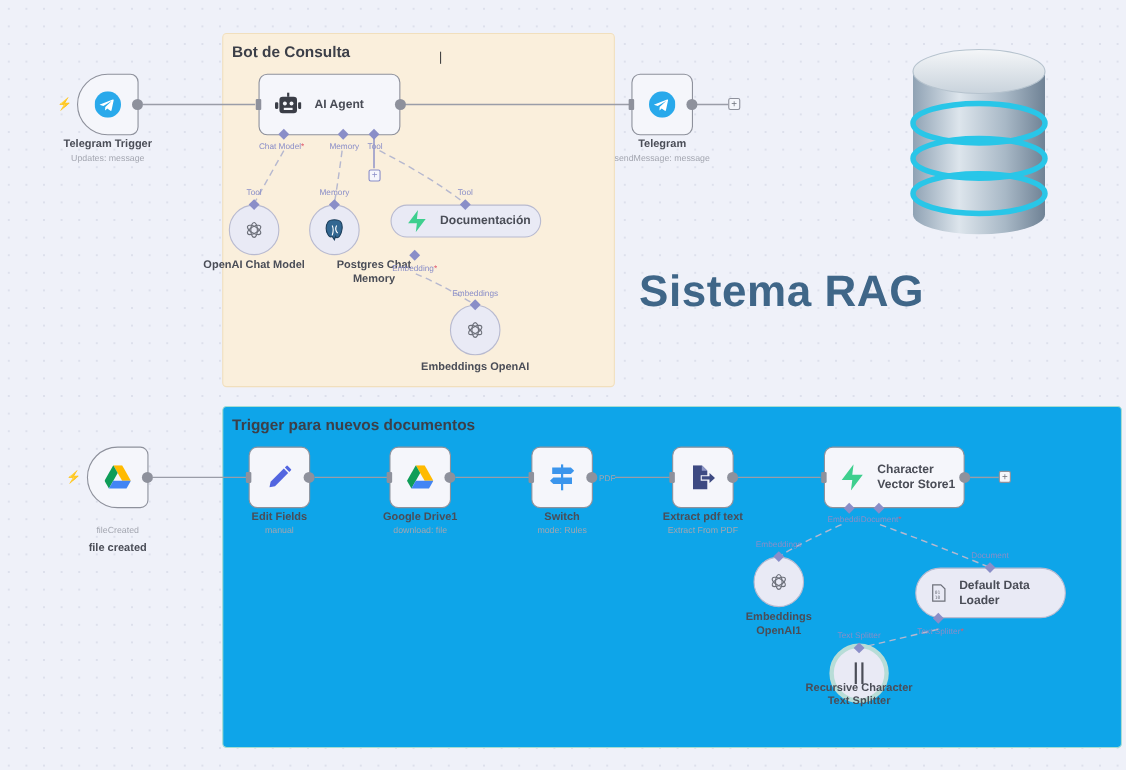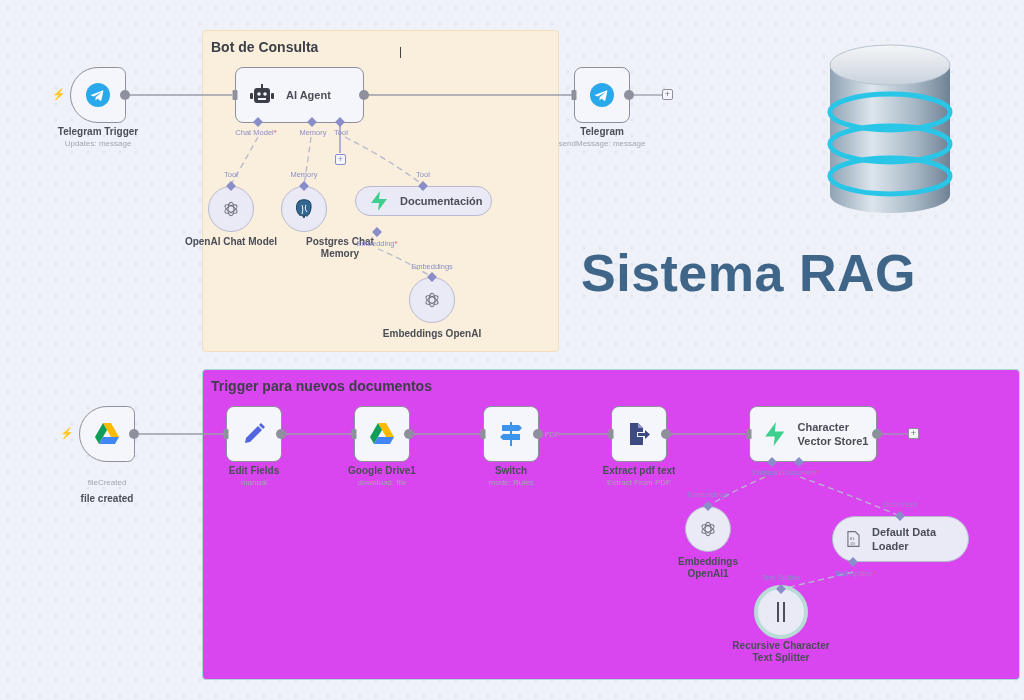--- a/index.html
+++ b/index.html
@@ -7,21 +7,21 @@
     width:1024px; height:700px; overflow:hidden; position:relative;
     background:#eff1f9;
     background-image: radial-gradient(#dde0ec 0.8px, transparent 0.8px);
     background-size: 16px 16px;
     font-family:"Liberation Sans", sans-serif;
     color:#4a4d57;
   }
   .abs { position:absolute; }
   .sticky { position:absolute; border-radius:4px;margin-left:31px; }
   .sticky-yellow { left:171px; top:30px; width:355px; height:320px; background:#faefdc; border:1px solid #f1dfbd; }
-  .sticky-teal { left:171px; top:369px; width:816px; height:309px; background:#d946ef; border:1px solid #a7ddd2; }
+  .sticky-teal { left:171px; top:369px; width:816px; height:309px; background:#0ea5e9; border:1px solid #a7ddd2; }
   .sticky-title { position:absolute; left:8px; top:8px; font-size:14px; font-weight:bold; color:#3c3f48; }
 
   .node {
     position:absolute; background:#f5f6fb; border:1.5px solid #8e919c; border-radius:8px;
     box-sizing:border-box; display:flex; align-items:center; justify-content:center;
   }
   .node.trigger { border-radius:30px 8px 8px 30px; }
   .node.wide { justify-content:flex-start; padding-left:14px; gap:12px; }
   .node-label { position:absolute; text-align:center; font-size:10px; font-weight:bold; color:#4a4d57; white-space:nowrap; transform:translateX(-50%); line-height:12px; }
   .node-sub { position:absolute; text-align:center; font-size:8px; color:#a3a6b0; white-space:nowrap; transform:translateX(-50%); }
@@ -44,21 +44,21 @@
   .plus-btn {
     position:absolute; width:11px; height:11px; border:1px solid #8e919c; border-radius:2px;
     background:#f5f6fb; box-sizing:border-box; font-size:9px; line-height:9px; text-align:center; color:#6d707a;
   }
   .plus-btn.purple { border-color:#8a8ec8; color:#8a8ec8; }
   .bolt { position:absolute; color:#ef6c6c; font-size:11px; }
   .caret { position:absolute; left:400px; top:47px; width:1px; height:11px; background:#444; }
 
   svg.edges { position:absolute; left:0; top:0; width:1024px; height:700px; pointer-events:none; }
 
-  .big-title { position:absolute; left:581px; top:243px; font-size:52px; font-weight:bold; color:#3f6688; letter-spacing:0.5px; }
+  .big-title { position:absolute; left:581px; top:243px; font-size:40px; font-weight:bold; color:#3f6688; letter-spacing:0.5px; }
 </style>
 </head>
 <body>
 
 <div class="sticky sticky-yellow">
   <div class="sticky-title">Bot de Consulta</div>
 </div>
 <div class="sticky sticky-teal">
   <div class="sticky-title">Trigger para nuevos documentos</div>
 </div>
@@ -299,13 +299,13 @@
 <div class="port-label" style="left:855px;top:569px;"><span>Text Splitter</span><span class="req">*</span></div>
 
 <div class="port-label" style="left:781px;top:573px;">Text Splitter</div>
 <div class="circle-node" style="left:754px;top:585px;width:54px;height:54px;border:4px solid #b8ddd7;">
   <svg width="10" height="20" viewBox="0 0 10 20">
     <rect x="1" y="0" width="2" height="20" fill="#4a4d57"></rect>
       <rect x="7" y="0" width="2" height="20" fill="#4a4d57"></rect>
   </svg>
 </div>
 <div class="diamond" style="left:781px;top:589px;"></div>
-<div class="node-label" style="left:781px;top:640px;white-space:normal;width:110px;">Recursive Character Text Splitter</div>
+<div class="node-label" style="left:781px;top:620px;white-space:normal;width:110px;">Recursive Character Text Splitter</div>
 
 </body></html>

